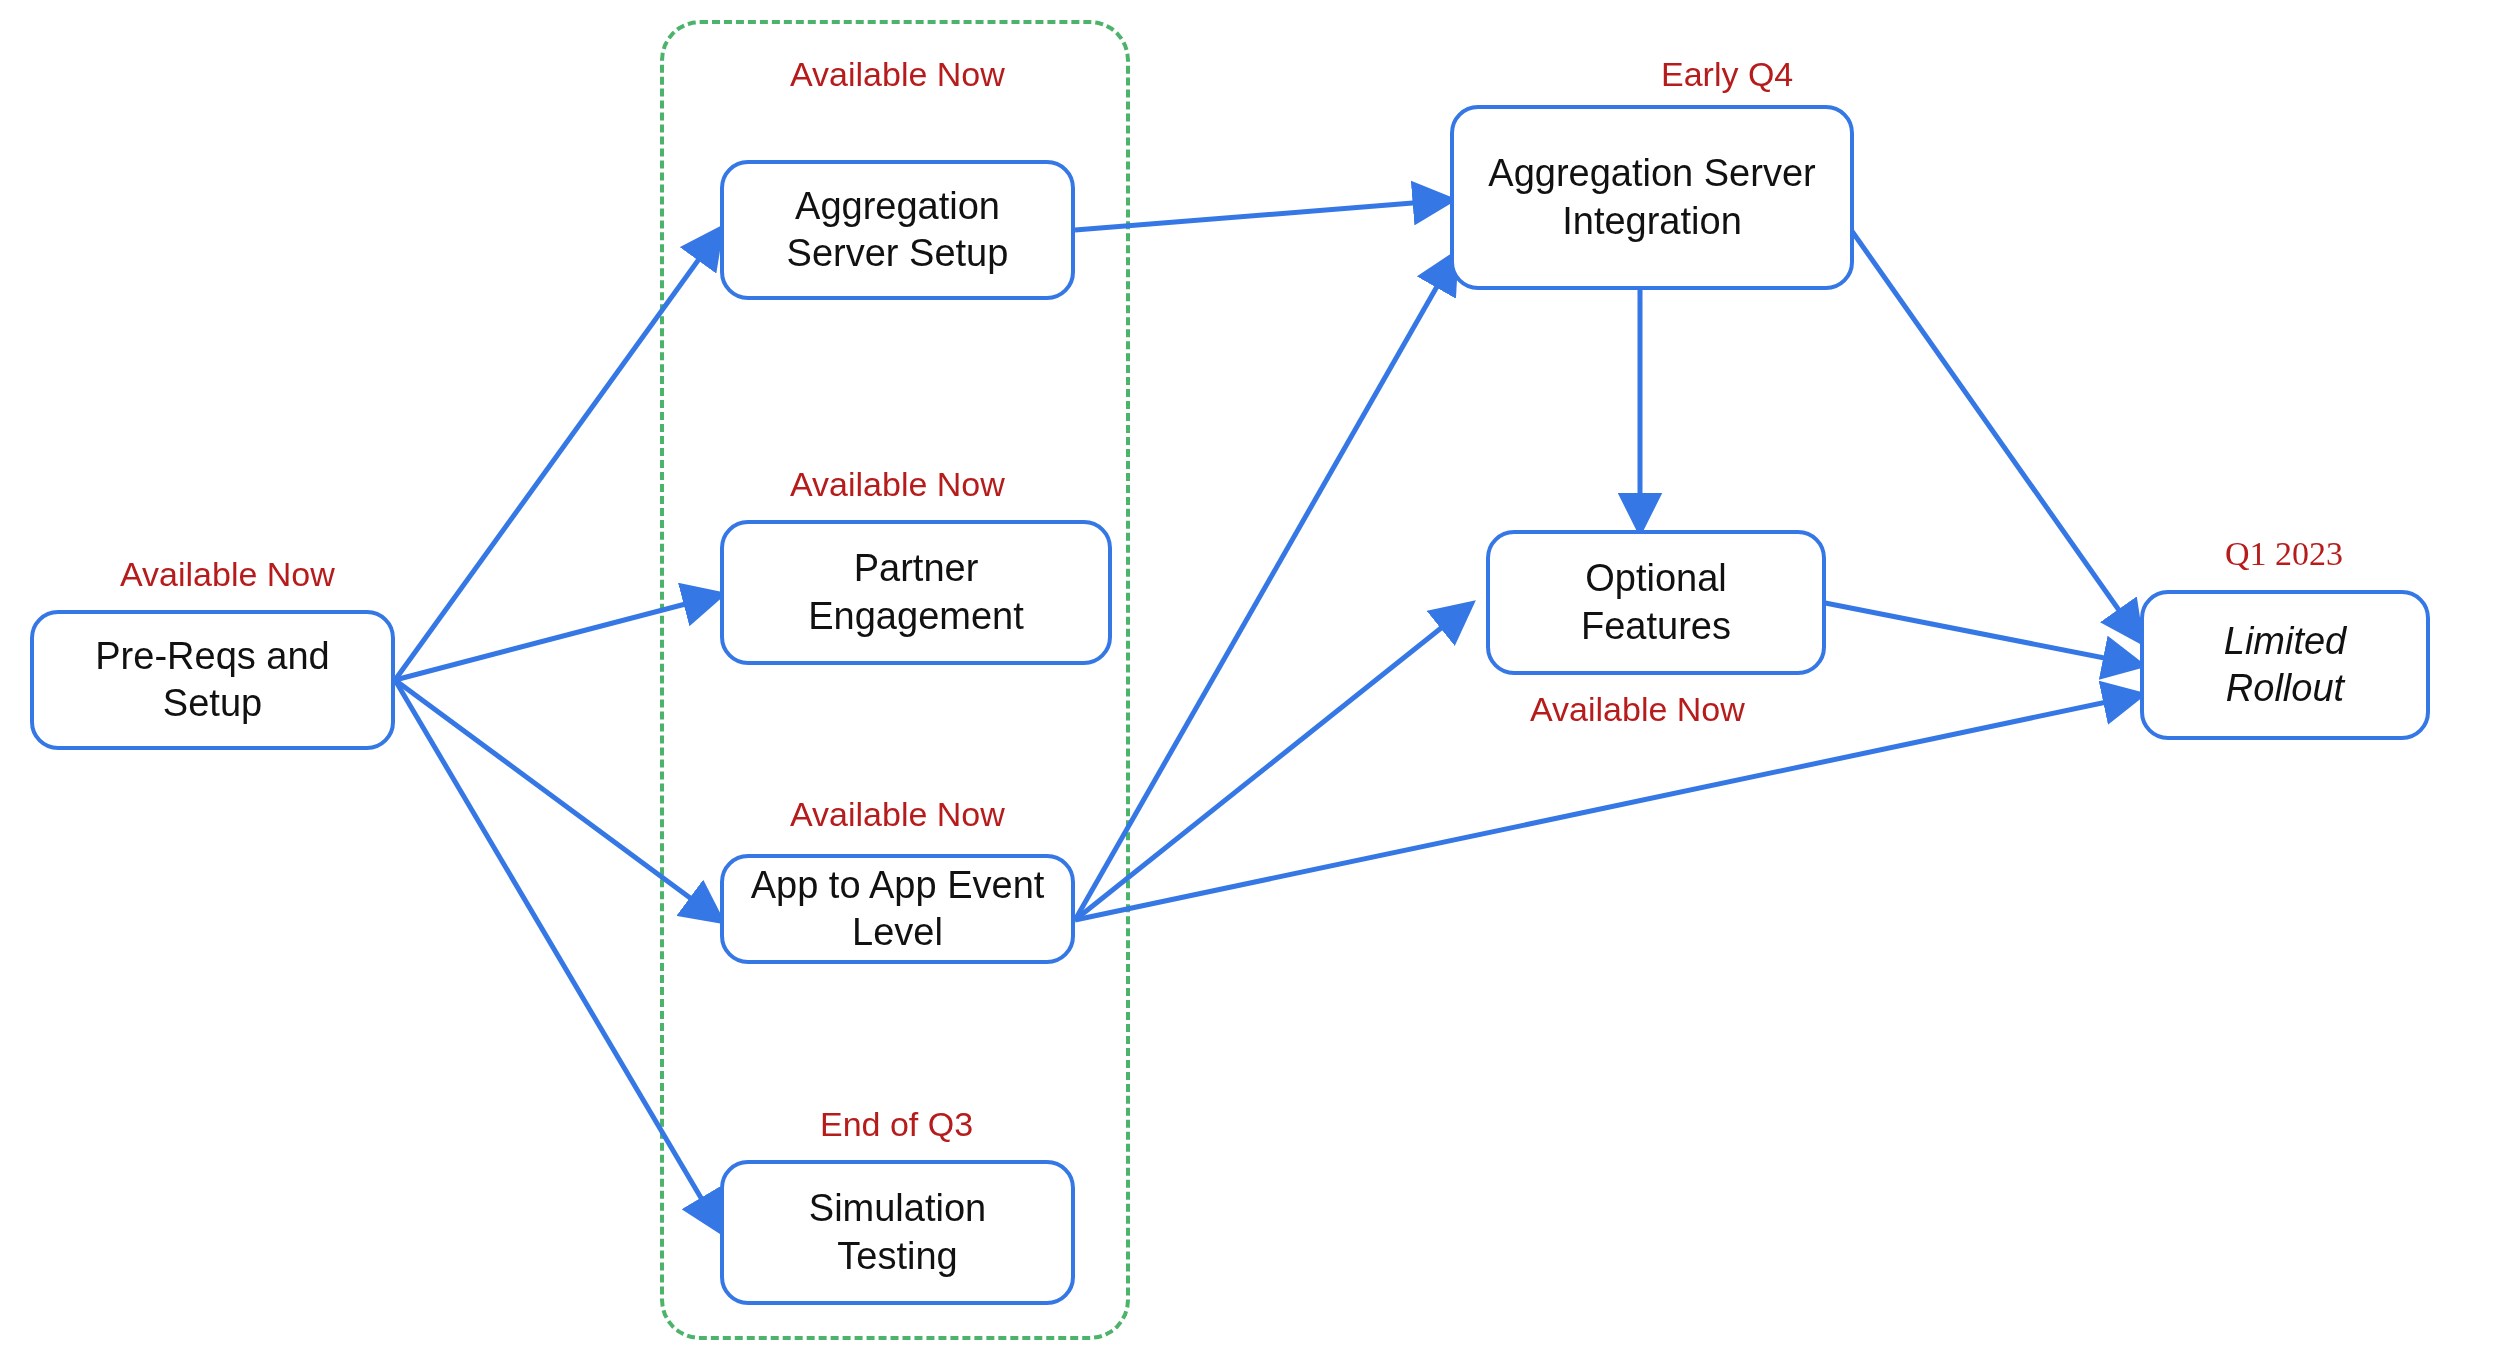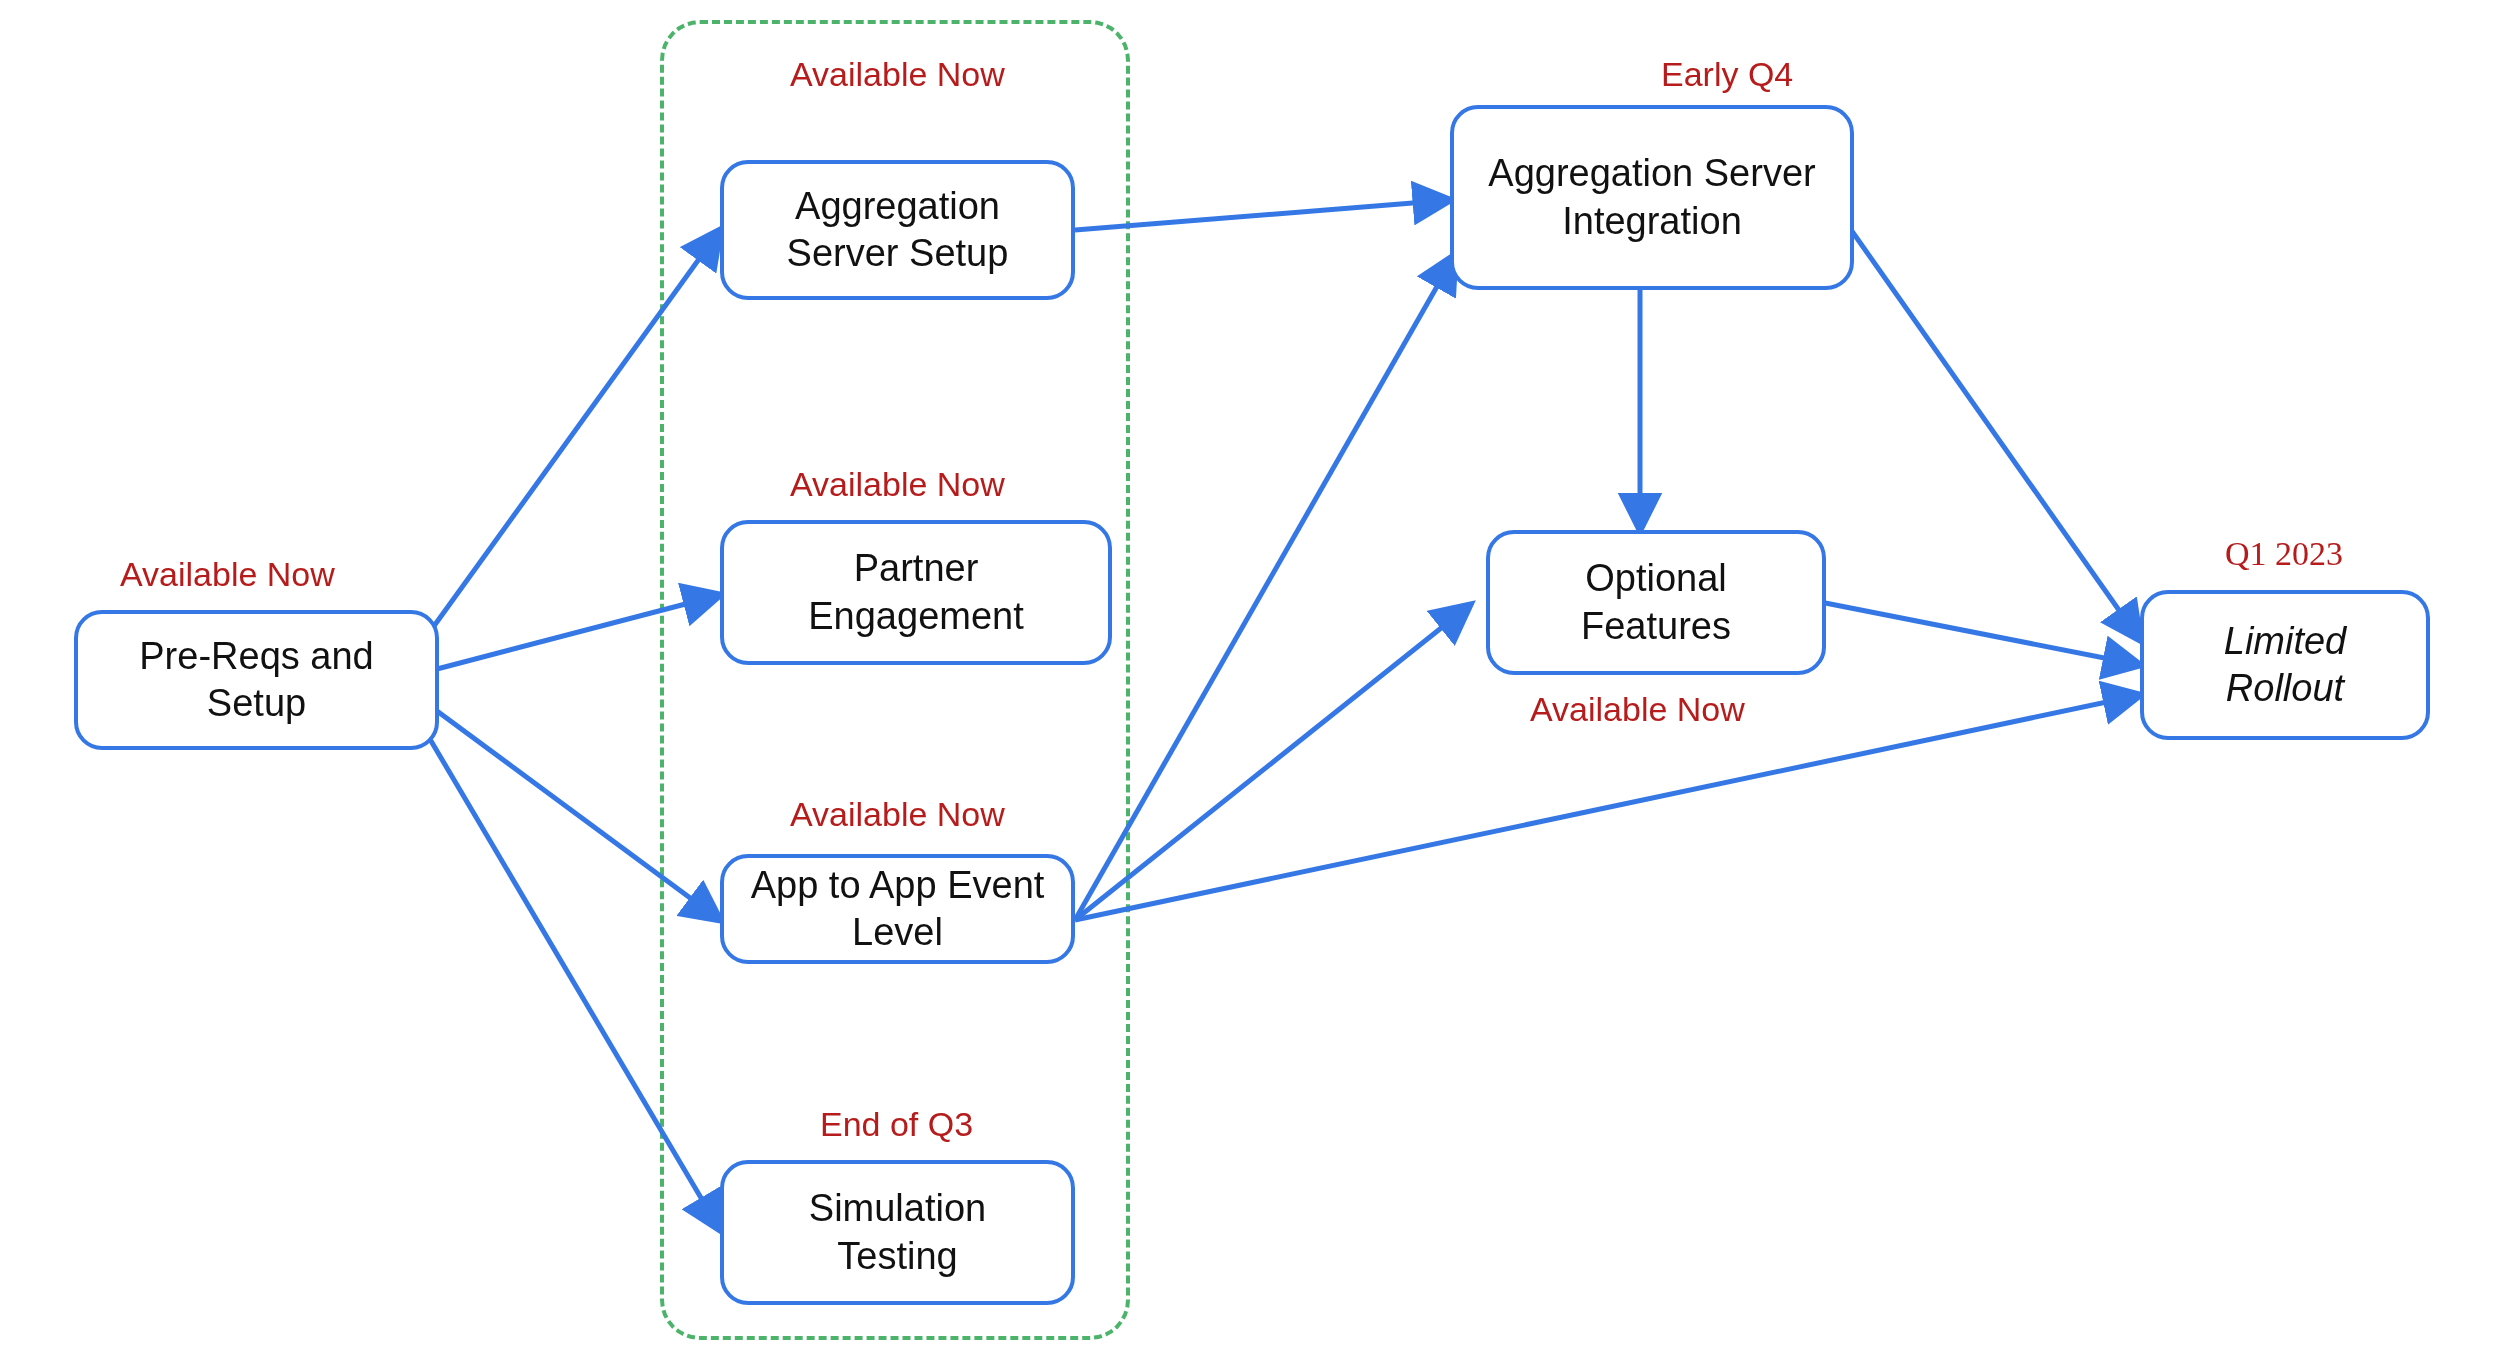--- a/index.html
+++ b/index.html
@@ -76,21 +76,21 @@
       <line x1="1075" y1="920" x2="2140" y2="695"></line>
 
       <line x1="1640" y1="290" x2="1640" y2="530"></line>
 
       <line x1="1830" y1="200" x2="2140" y2="640"></line>
 
       <line x1="1810" y1="600" x2="2140" y2="665"></line>
     </g>
   </svg>
 
-  <div class="node" style="left:30px; top:610px; width:365px; height:140px;margin-left:44px;">
+  <div class="node" style="left:30px; top:610px; width:365px; height:140px;">
     <span>Pre-Reqs and Setup</span>
   </div>
   <div class="tag" style="left:120px; top:555px;">Available Now</div>
 
   <div class="node" style="left:720px; top:160px; width:355px; height:140px;">
     <span>Aggregation Server Setup</span>
   </div>
   <div class="tag" style="left:790px; top:55px;">Available Now</div>
 
   <div class="node" style="left:720px; top:520px; width:392px; height:145px;">

